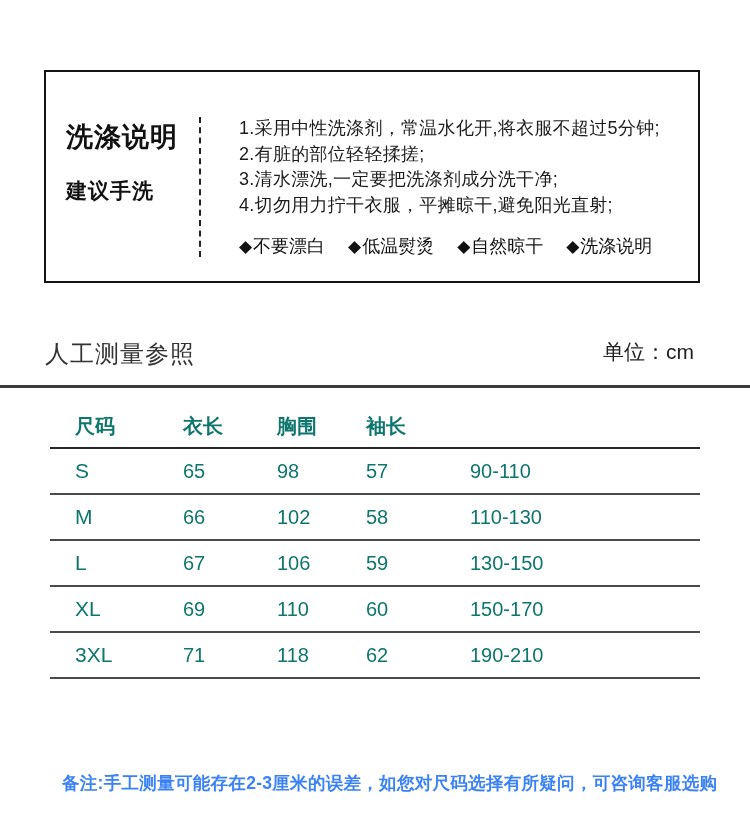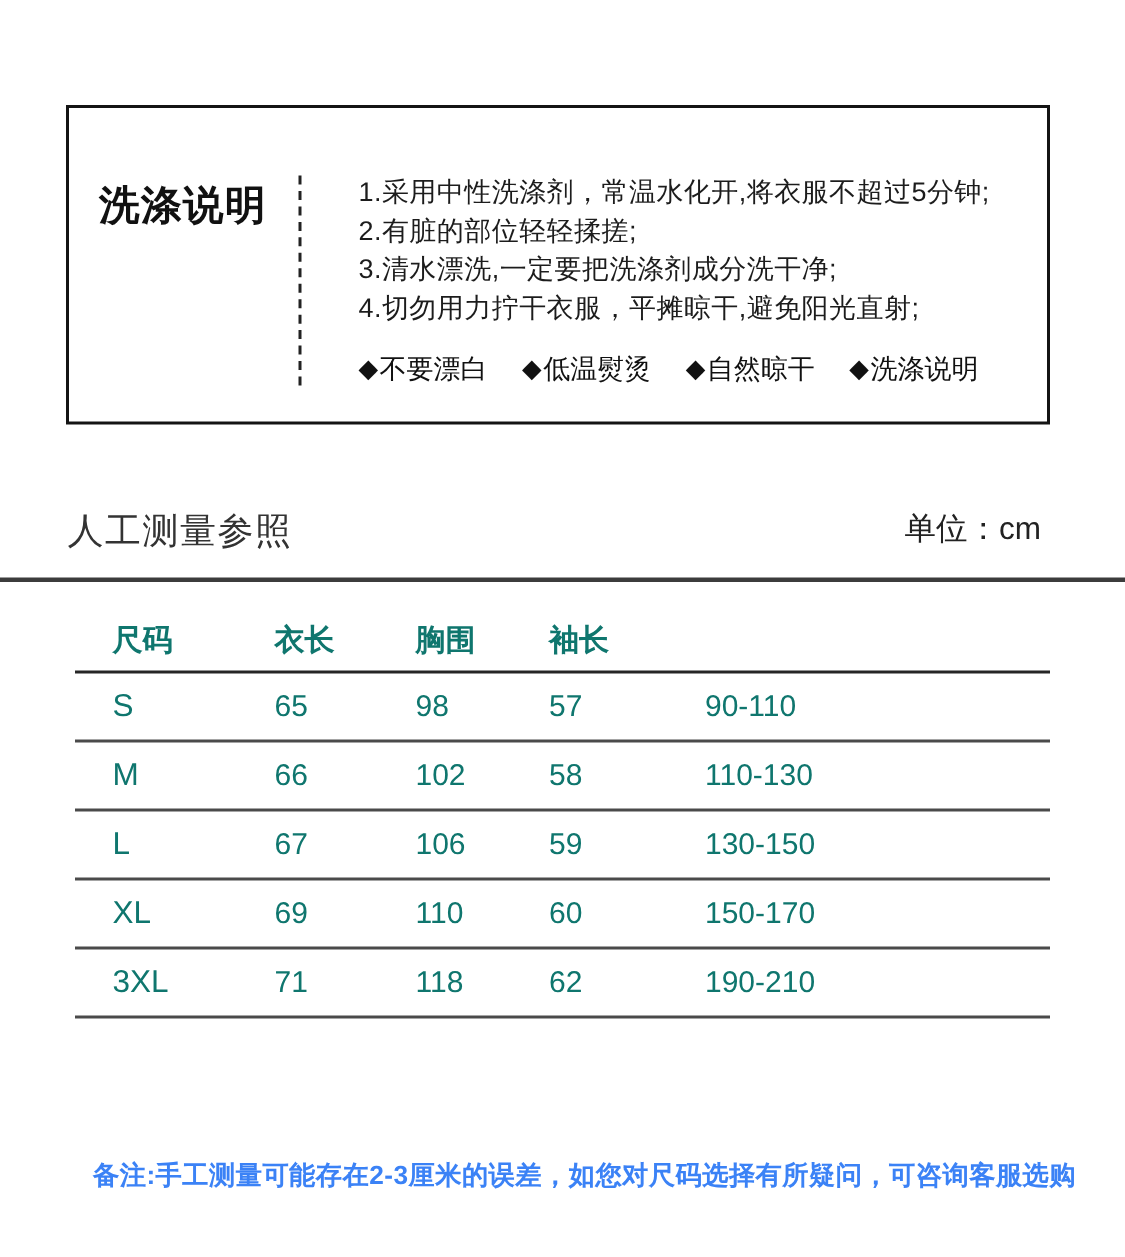--- a/index.html
+++ b/index.html
@@ -105,20 +105,21 @@
   }
 </style>
 </head>
 <body>
 
 <div class="page">
 
   <div class="wash-box">
     <div class="wash-left">
       <div class="wash-title">洗涤说明</div>
+      <div class="wash-subtitle">建议手洗</div>
     </div>
     <div class="wash-divider"></div>
     <div class="wash-steps">
       <div>1.采用中性洗涤剂，常温水化开,将衣服不超过5分钟;</div>
       <div>2.有脏的部位轻轻揉搓;</div>
       <div>3.清水漂洗,一定要把洗涤剂成分洗干净;</div>
       <div>4.切勿用力拧干衣服，平摊晾干,避免阳光直射;</div>
     </div>
     <div class="care-row">
       <span class="care-item">

